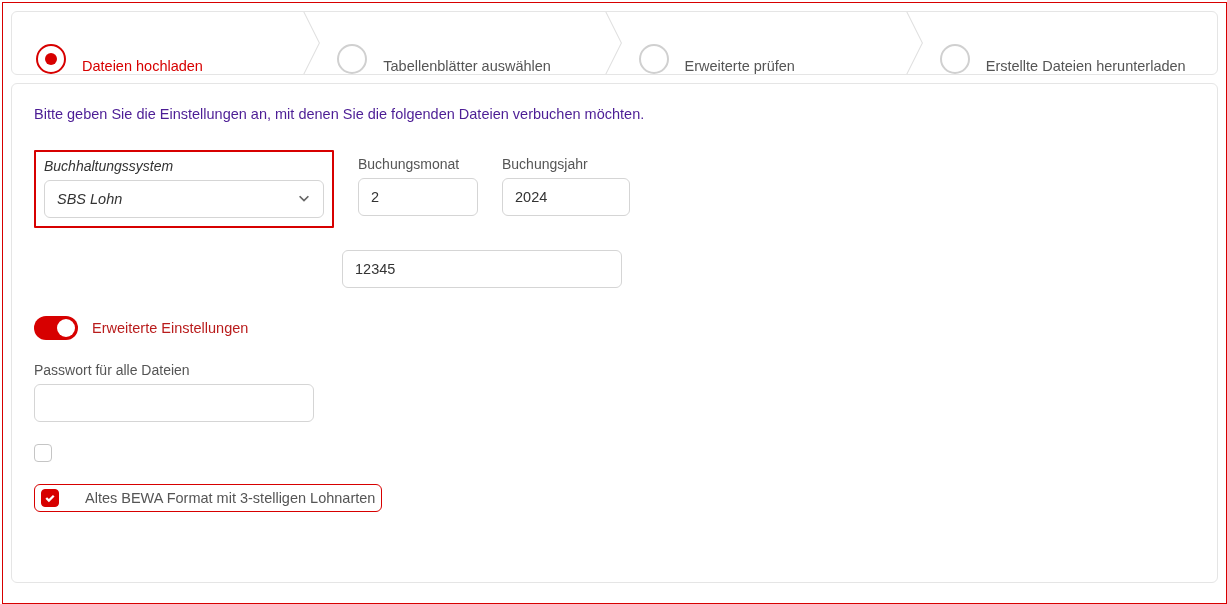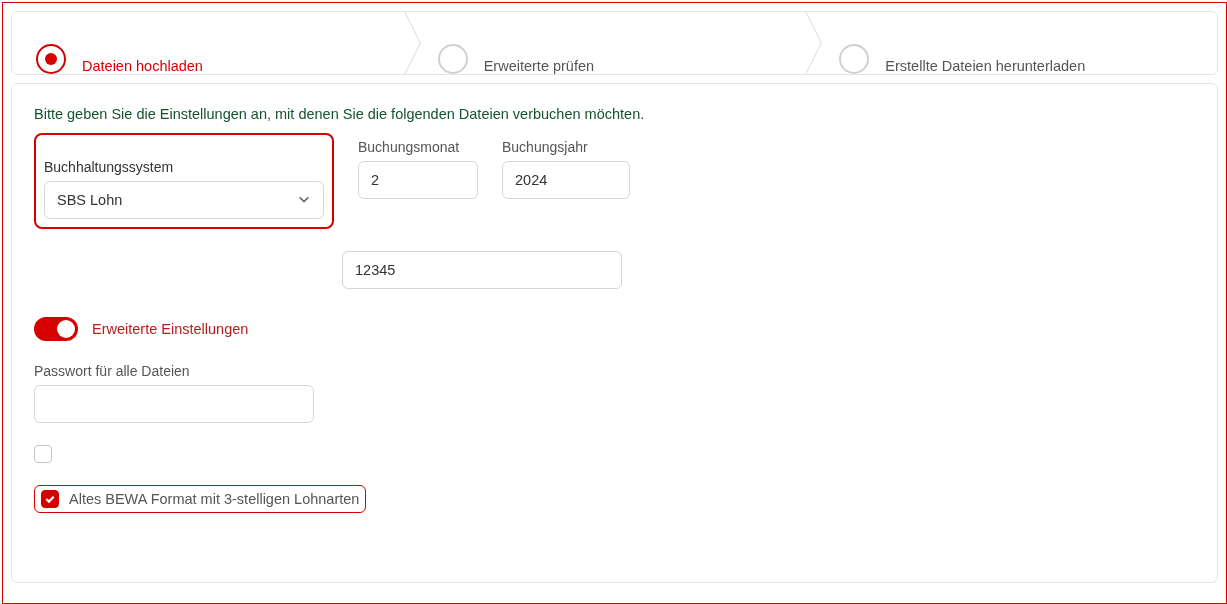--- a/index.html
+++ b/index.html
@@ -9,57 +9,66 @@
   .step { flex: 1; display: flex; align-items: flex-end; gap: 16px; padding: 0 24px; position: relative; }
   .step.active .circle { border: 2px solid #d70000; }
   .step.active .circle::after { content: ""; width: 12px; height: 12px; border-radius: 50%; background: #d70000; display: block; }
   .step.active .step-label { color: #d70000; }
   .circle { width: 30px; height: 30px; border: 2px solid #d0d0d0; border-radius: 50%; display: flex; align-items: center; justify-content: center; flex-shrink: 0; }
   .step-label { font-size: 14.5px; color: #555; white-space: nowrap; }
   .chev { position: absolute; right: -14px; top: 0; bottom: 0; width: 28px; display: flex; align-items: center; justify-content: center; pointer-events: none; }
   .chev svg { width: 22px; height: 64px; }
   .panel { border: 1px solid #e5e5e5; border-radius: 6px; margin: 0 8px 8px 8px; padding: 22px 22px 30px 22px; height: 500px; }
   h2 { font-size: 20px; font-weight: 500; color: #222; margin-bottom: 10px; }
-  .subtitle { font-size: 14.5px; color: #14532d; margin-bottom: 11px; }
+  .subtitle { font-size: 14.5px; color: #4c1d95; margin-bottom: 28px; }
   .row1 { display: flex; gap: 24px; align-items: flex-start; }
   .field { display: flex; flex-direction: column; gap: 6px; }
   .field label { font-size: 14px; color: #555; }
   .input-box { border: 1px solid #d5d5d5; border-radius: 6px; height: 38px; padding: 0 12px; font-size: 14.5px; color: #333; background: #fff; display: flex; align-items: center; }
   .select-box { justify-content: space-between; cursor: pointer; }
-  .highlight-red { border: 2px solid #d70000; border-radius: 8px; padding: 24px 8px 8px 8px; }
+  .highlight-red { border: 2px solid #d70000; border-radius: 1px; padding: 6px 8px 8px 8px; font-style: italic; }
   .highlight-red .field { width: 280px; }
   .highlight-red label { color: #333; font-size: 14px; }
   .w120 { width: 120px; }
   .w140 { width: 128px; }
   .w280 { width: 280px; }
   .row2 { margin-top: 22px; margin-left: 308px; }
   .toggle-row { display: flex; align-items: center; gap: 14px; margin-top: 28px; }
   .toggle { width: 44px; height: 24px; border-radius: 12px; background: #d70000; position: relative; cursor: pointer; }
   .toggle::after { content: ""; position: absolute; right: 3px; top: 3px; width: 18px; height: 18px; background: #fff; border-radius: 50%; }
   .toggle-label { font-size: 14.5px; color: #b91c1c; }
   .pw-field { margin-top: 22px; }
   .pw-input { width: 280px; }
   .checkrow { display: flex; align-items: center; gap: 10px; margin-top: 22px; }
   .cb { width: 18px; height: 18px; border: 1.5px solid #c5c5c5; border-radius: 4px; display: flex; align-items: center; justify-content: center; background: #fff; cursor: pointer; flex-shrink: 0; }
   .cb.checked { border-color: #d70000; background: #d70000; }
   .cb.checked svg { width: 12px; height: 12px; stroke: #fff; stroke-width: 3; fill: none; }
   .cb-label { font-size: 14.5px; color: #555; }
-  .highlight-cb { border: 1.5px solid #d70000; border-radius: 6px; padding: 4px 6px; display: inline-flex; margin-top: 22px; align-items: center; gap: 10px; justify-content: space-between; }
+  .highlight-cb { border: 1.5px solid #d70000; border-radius: 6px; padding: 4px 6px; display: inline-flex; margin-top: 22px; align-items: center; gap: 26px; justify-content: space-between; }
   input.plain { border: none; outline: none; width: 100%; font-size: 14.5px; color: #333; background: transparent; }
   .chevdown svg { width: 14px; height: 14px; stroke: #666; stroke-width: 2; fill: none; }
 </style>
 </head>
 <body>
 
 <div class="outer">
 
   <div class="stepper">
     <div class="step active">
       <span class="circle"></span>
       <span class="step-label">Dateien hochladen</span>
+      <span class="chev">
+          <svg viewBox="0 0 20 60">
+            <path d="M1 0 L16 30 L1 60" stroke="#e0e0e0" stroke-width="1" fill="none"></path>
+          </svg>
+        </span>
+    </div>
+    <div class="step">
+      <span class="circle"></span>
+      <span class="step-label">Tabellenblätter auswählen</span>
       <span class="chev">
           <svg viewBox="0 0 20 60">
             <path d="M1 0 L16 30 L1 60" stroke="#e0e0e0" stroke-width="1" fill="none"></path>
           </svg>
         </span>
     </div>
     <div class="step">
       <span class="circle"></span>
       <span class="step-label">Erweiterte prüfen</span>
       <span class="chev">

